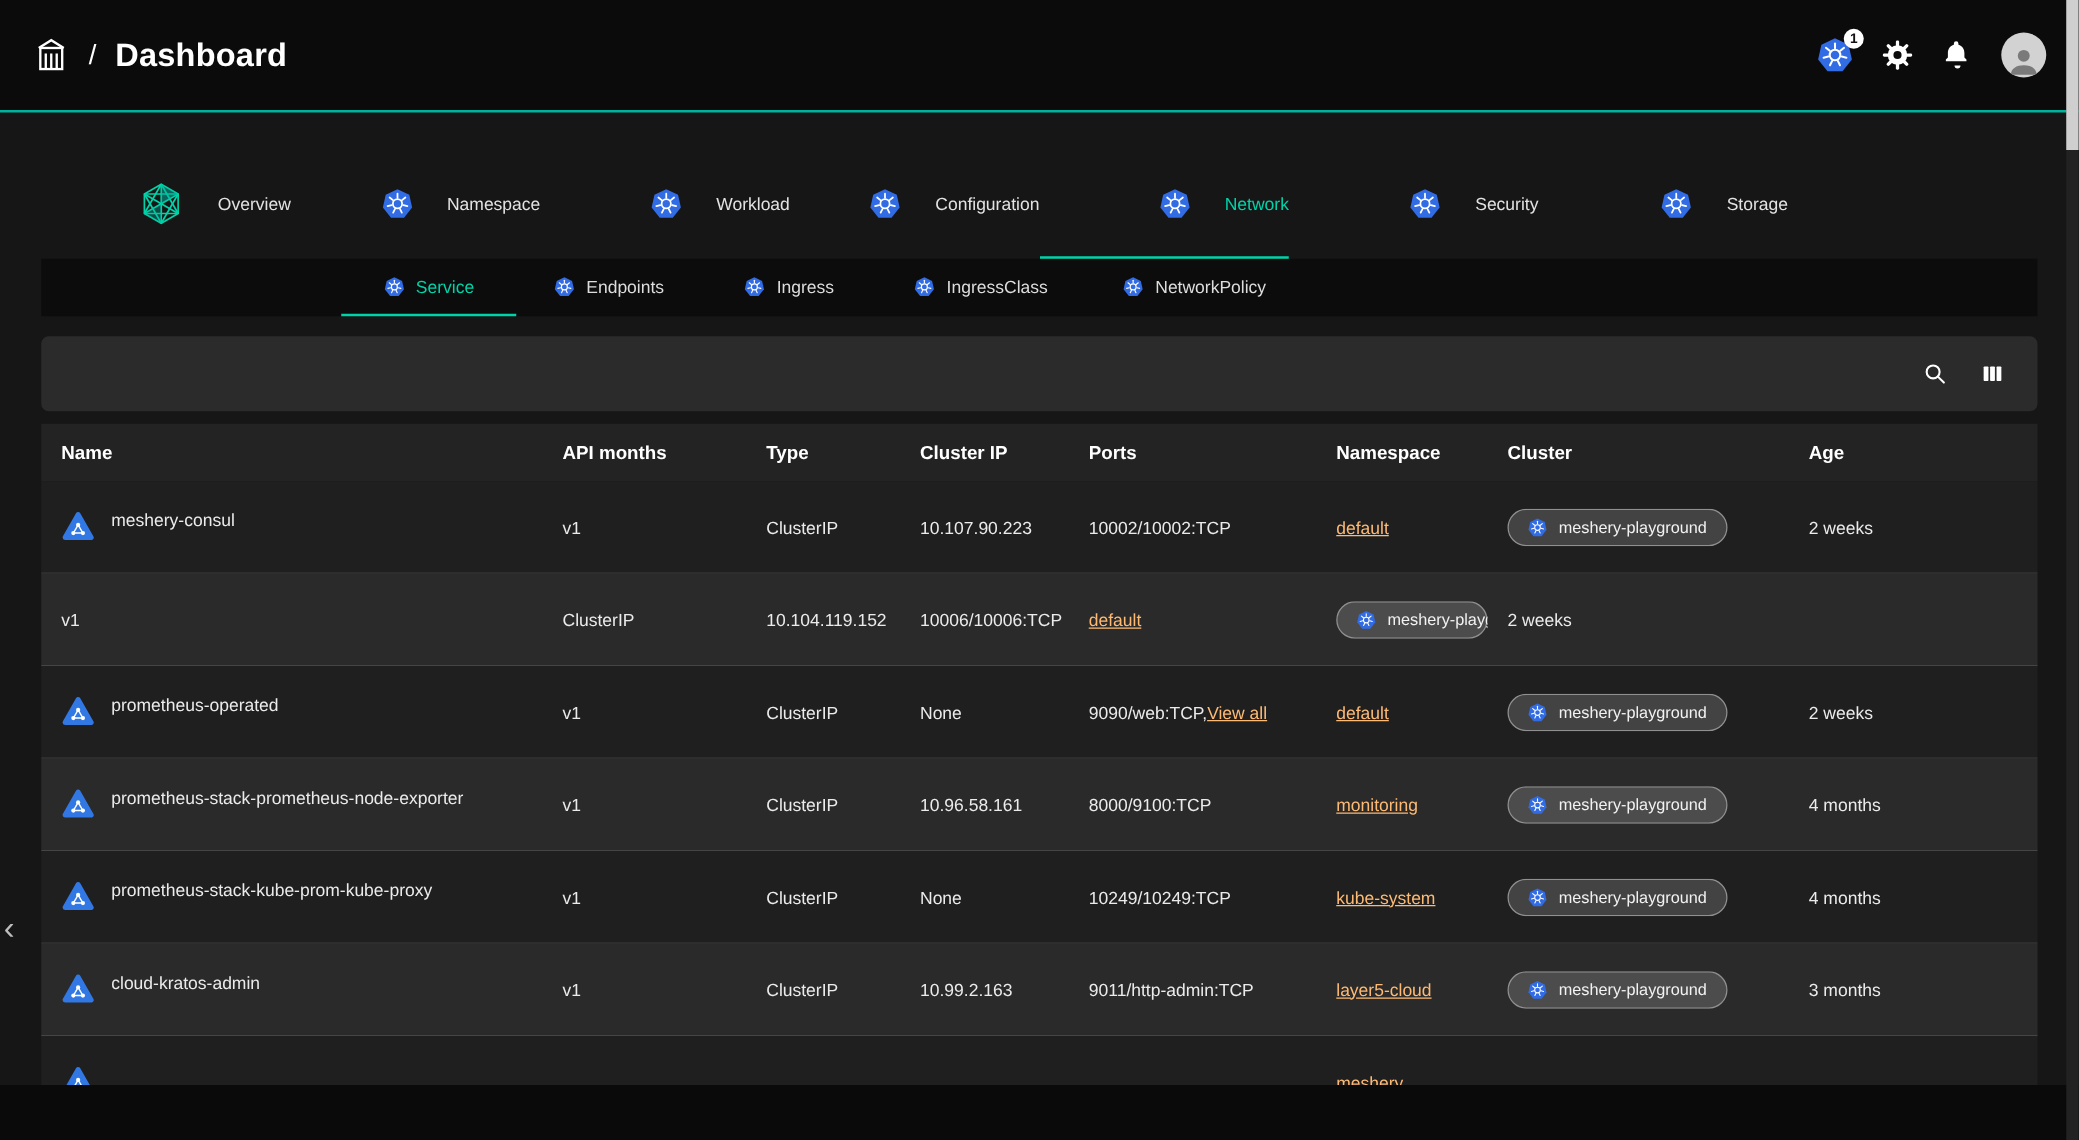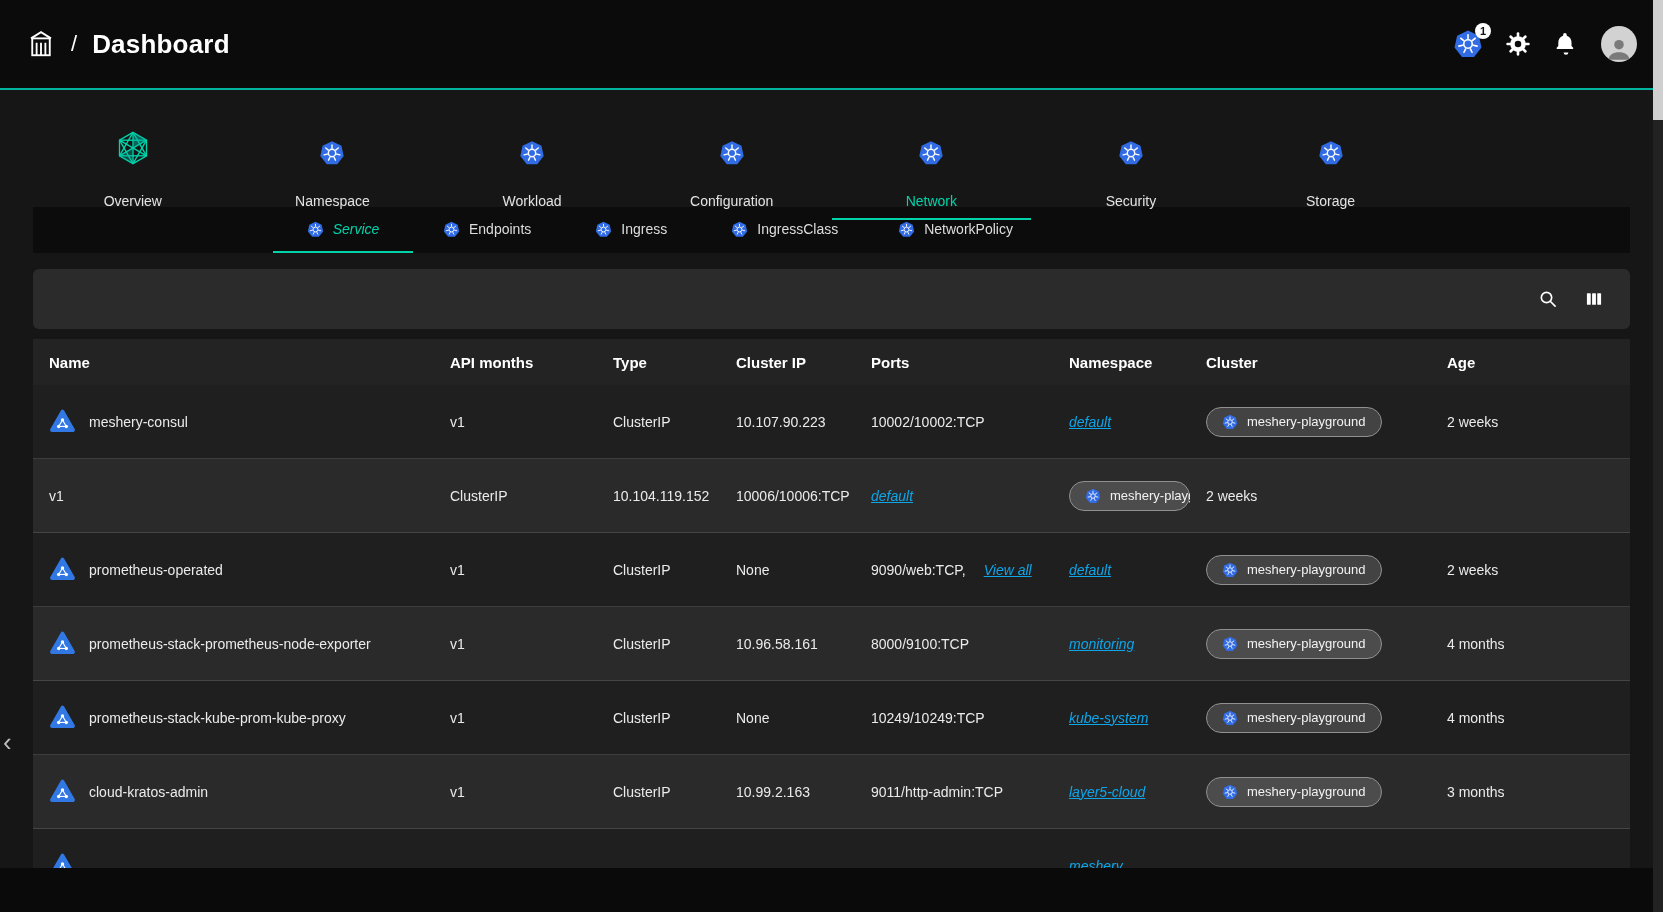--- a/index.html
+++ b/index.html
@@ -34,21 +34,21 @@
   }
   .icon-person { width:26px; height:26px; display:inline-flex; }
   .accent-line { height:2px; background:#00B39F; }
 
   
   .tabs {
     margin:40px 33px 0; height:77px;
     display:grid; grid-template-columns:repeat(8,1fr);
   }
   .tab {
-    display:flex; flex-direction:column; align-items:center; justify-content:flex-end;
+    display:flex; flex-direction:row; align-items:center; justify-content:flex-end;
     gap:27px; padding-bottom:9px; cursor:pointer; border-bottom:2px solid transparent;
   }
   .tab .k8s-icon { width:26px; height:26px; }
   .tab .meshery-icon { width:36px; height:36px; }
   .tab-label { font-size:14px; color:#e3e3e3; }
   .tab.active { border-bottom-color:#00D3A9; }
   .tab.active .tab-label { color:#00D3A9; }
   .k8s-icon, .meshery-icon, .svc-icon { display:inline-flex; }
 
   
@@ -56,21 +56,21 @@
     margin:0 33px; height:46px; background:#0c0c0c;
     display:flex; align-items:stretch; padding-left:240px;
   }
   .subtab {
     display:flex; align-items:center; justify-content:center; gap:9px;
     padding:0 30px; min-width:140px; cursor:pointer; border-bottom:2px solid transparent;
   }
   .subtab .k8s-icon { width:17px; height:17px; }
   .subtab-label { font-size:14px; color:#ddd; }
   .subtab.active { border-bottom-color:#00D3A9; }
-  .subtab.active .subtab-label { color:#00D3A9;font-style:italic; }
+  .subtab.active .subtab-label { color:#00D3A9; }
 
   
   .toolbar {
     margin:16px 33px 10px; height:60px; background:#2b2b2b; border-radius:6px;
     display:flex; align-items:center; justify-content:flex-end; gap:26px; padding:0 26px;
   }
   .ticon { width:20px; height:20px; display:inline-flex; cursor:pointer; }
 
   
   .table { margin:0 33px; }
@@ -78,24 +78,24 @@
     display:grid;
     grid-template-columns:401px 163px 123px 135px 198px 137px 241px 1fr;
     align-items:center;
   }
   .thead { background:#232323; height:46px; }
   .hcell { padding-left:16px; font-size:15px; font-weight:700; color:#fff; cursor:pointer; }
   .trow { height:74px; border-bottom:1px solid rgba(255,255,255,.13); cursor:pointer; }
   .trow:nth-child(odd) { background:#1f1f1f; }
   .trow:nth-child(even) { background:#2a2a2a; }
   .cell { padding-left:16px; font-size:14px; color:#ebebeb; white-space:nowrap; overflow:hidden; }
-  .name-cell { display:flex; align-items:center; gap:13px; }
+  .name-cell { display:flex; align-items:flex-start; gap:13px; }
   .svc-icon { width:27px; height:27px; flex:none; }
-  .ns-link, .view-all { color:#0ea5e9; text-decoration:underline; cursor:pointer;font-style:italic; }
-  .view-all { margin-left:18px; }
+  .ns-link, .view-all { color:#fdba74; text-decoration:underline; cursor:pointer; }
+  .view-all { margin-left:0; }
   .chip {
     display:inline-flex; align-items:center; gap:9px; height:30px; padding:0 15px;
     border:1px solid #909090; border-radius:16px; background:rgba(255,255,255,.16);
     font-size:13px; color:#f2f2f2; cursor:pointer; max-width:100%;
   }
   .chip .k8s-icon { width:16px; height:16px; flex:none; }
   .chip-label { white-space:nowrap; }
 
   
   .footer-strip { position:absolute; left:0; right:0; bottom:0; height:44px; background:#0a0a0a; }

